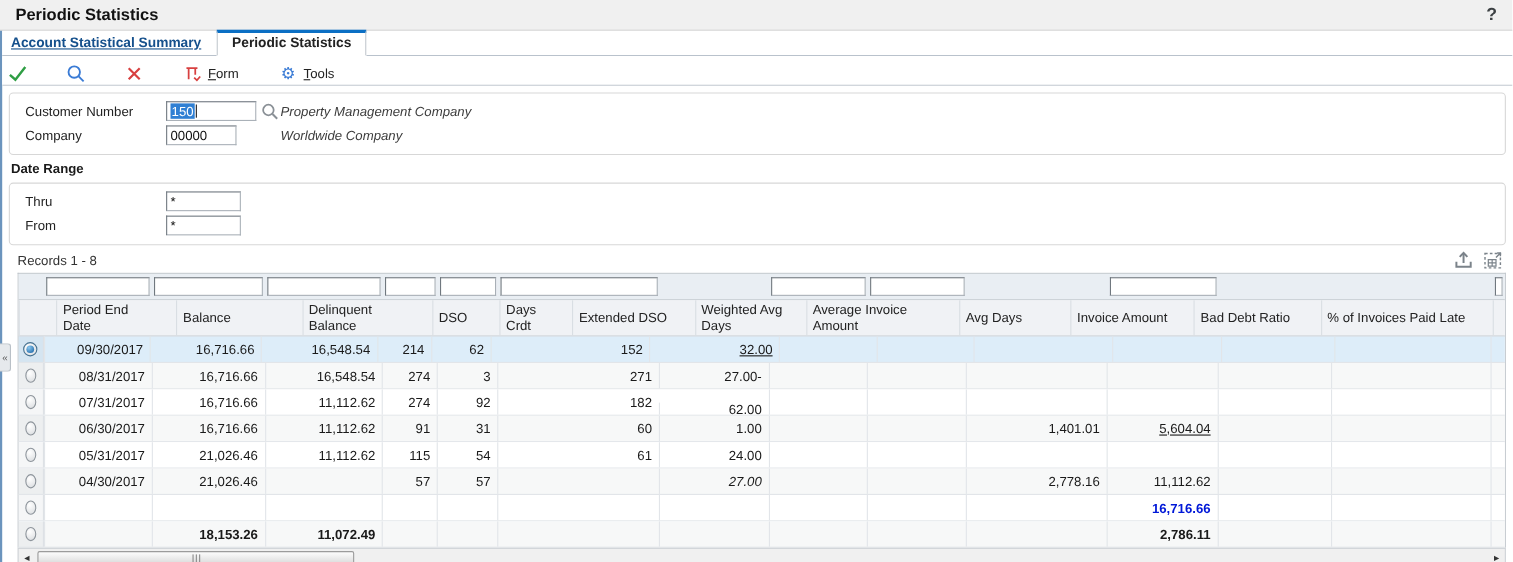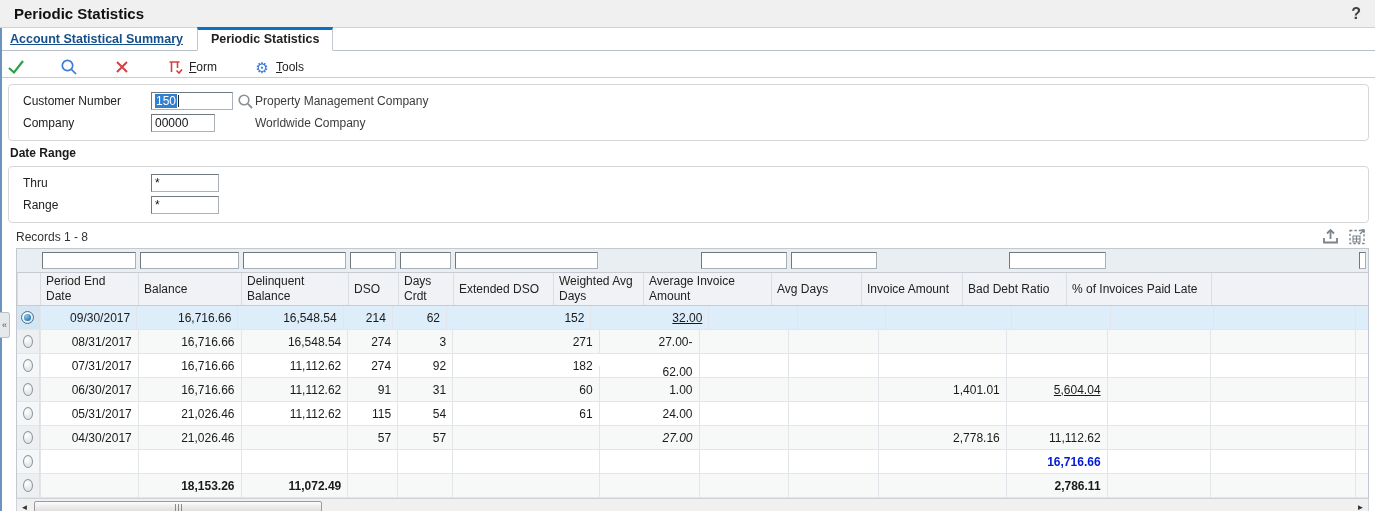--- a/index.html
+++ b/index.html
@@ -34,31 +34,31 @@
   .panel { border:1px solid #d7d7d7; border-radius:4px; margin:6px 6px 0 6px; padding:5px 0 6px; background:#fff; }
   .field-row { display:flex; align-items:center; height:22px; padding-left:14px; position:relative; }
   .field-label { width:128px; font-size:12px; color:#222; }
   .tbox { height:18px; background:#fff; font-size:12px; color:#111;
           border:1px solid; border-color:#707880 #aab1b8 #aab1b8 #707880;
           padding:1px 3px; display:flex; align-items:center; }
   .tbox input { border:none; outline:none; width:100%; font:inherit; color:inherit; background:transparent; }
   .sel-text { background:#2f7fd3; color:#fff; padding:0 1px; }
   .caret { display:inline-block; width:1px; height:12px; background:#222; margin-left:1px; }
   .lookup { margin-left:4px; cursor:pointer; display:flex; align-items:center; }
-  .desc { position:absolute; left:246px; font-size:12px; color:#3c3c3c; white-space:nowrap; }
+  .desc { position:absolute; left:246px; font-size:12px; font-style:italic; color:#3c3c3c; white-space:nowrap; }
   .section-title { font-size:12px; font-weight:bold; color:#1a1a1a; margin:5px 0 2px 8px; }
   
   .records-bar { margin:3px 8px 0 14px; height:22px; display:flex; align-items:center;
                  justify-content:space-between; }
   .records-label { font-size:12px; color:#333; }
   .rb-icons { display:flex; align-items:center; gap:8px; }
   .rb-icon { cursor:pointer; display:flex; }
   
   .grid-wrap { margin-left:14px; width:1353px; border:1px solid #c2c8ce; border-bottom:none; }
-  .g-row { display:flex; width:100%; }
+  .g-row { display:flex; width:100%;justify-content:space-between; }
   .filter-row { background:#e9eef3; height:24px; border-bottom:1px solid #c6ccd2; }
   .f-cell { display:flex; align-items:center; padding:0 2px; }
   .f-input { width:100%; height:17px; background:#fff; border:1px solid;
              border-color:#70787f #a8afb6 #a8afb6 #70787f; font:12px "Liberation Sans",sans-serif; padding:0 2px; }
   .header-row { background:#f0f2f5; height:33px; border-bottom:1px solid #c6ccd2; }
   .h-cell { font-size:12px; color:#222; display:flex; align-items:center;
             padding:1px 5px; border-left:1px solid #d9dee3; line-height:1.25; }
   .data-row { height:24px; border-bottom:1px solid #e2e5e9; background:#fff; }
   .data-row.alt { background:#f7f8f8; }
   .data-row.selected { background:#ddedf9; }
@@ -164,21 +164,21 @@
 
   <div class="section-title">Date Range</div>
   <div class="panel">
     <div class="field-row">
       <span class="field-label">Thru</span>
       <span class="tbox" style="width:68px;">
         <input value="*" style="">
       </span>
     </div>
     <div class="field-row">
-      <span class="field-label">Range</span>
+      <span class="field-label">From</span>
       <span class="tbox" style="width:68px;">
         <input value="*" style="">
       </span>
     </div>
   </div>
 
   <div class="records-bar">
     <span class="records-label">Records 1 - 8</span>
     <span class="rb-icons">
       <span class="rb-icon">

